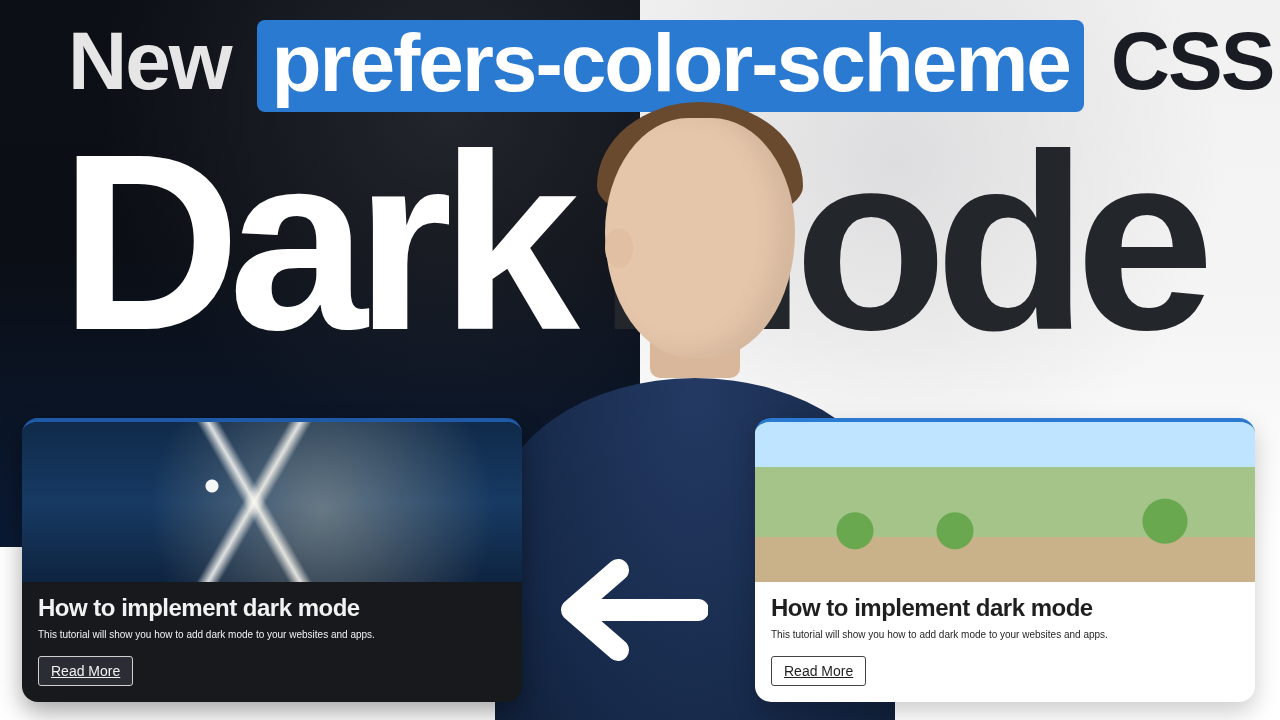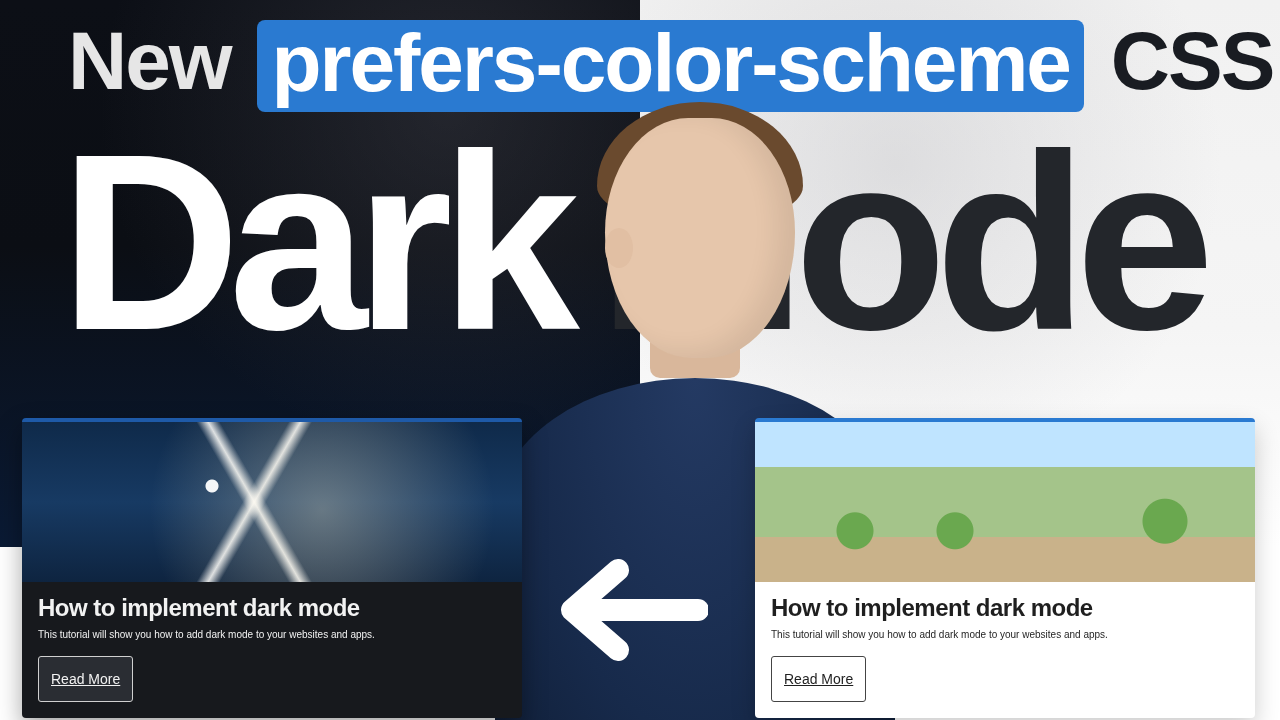--- a/index.html
+++ b/index.html
@@ -45,29 +45,29 @@
 
   
   .arrow {
     position: absolute; left: 548px; top: 555px; width: 160px; height: 110px;
     color: #ffffff;
   }
   .arrow svg { width: 100%; height: 100%; }
 
   
   .card {
-    position: absolute; width: 500px; border-radius: 4px; overflow: hidden;
+    position: absolute; width: 500px; border-radius: 16px; overflow: hidden;
     box-shadow: 0 10px 25px rgba(0,0,0,.35);
   }
   .card .thumb { width: 100%; height: 160px; }
   .card .body { padding: 12px 16px 16px 16px; }
   .card h3 { font-size: 24px; font-weight: 600; letter-spacing: -0.5px; margin-bottom: 6px; }
   .card p  { font-size: 10px; line-height: 1.35; margin-bottom: 14px; }
   .card .btn {
-    display: inline-block; font-size: 14px; padding: 14px 12px;
+    display: inline-block; font-size: 14px; padding: 6px 12px;
     border: 1px solid; border-radius: 3px; background: transparent;
   }
 
   .card-dark {
     left: 22px; top: 418px;
     background: #17191d; color: #f2f2f2;
     border-top: 4px solid #1e5aa8;
   }
   .card-dark .btn { border-color: #d0d0d0; color: #f2f2f2; background: #2a2d33; }
   .card-dark .thumb {

